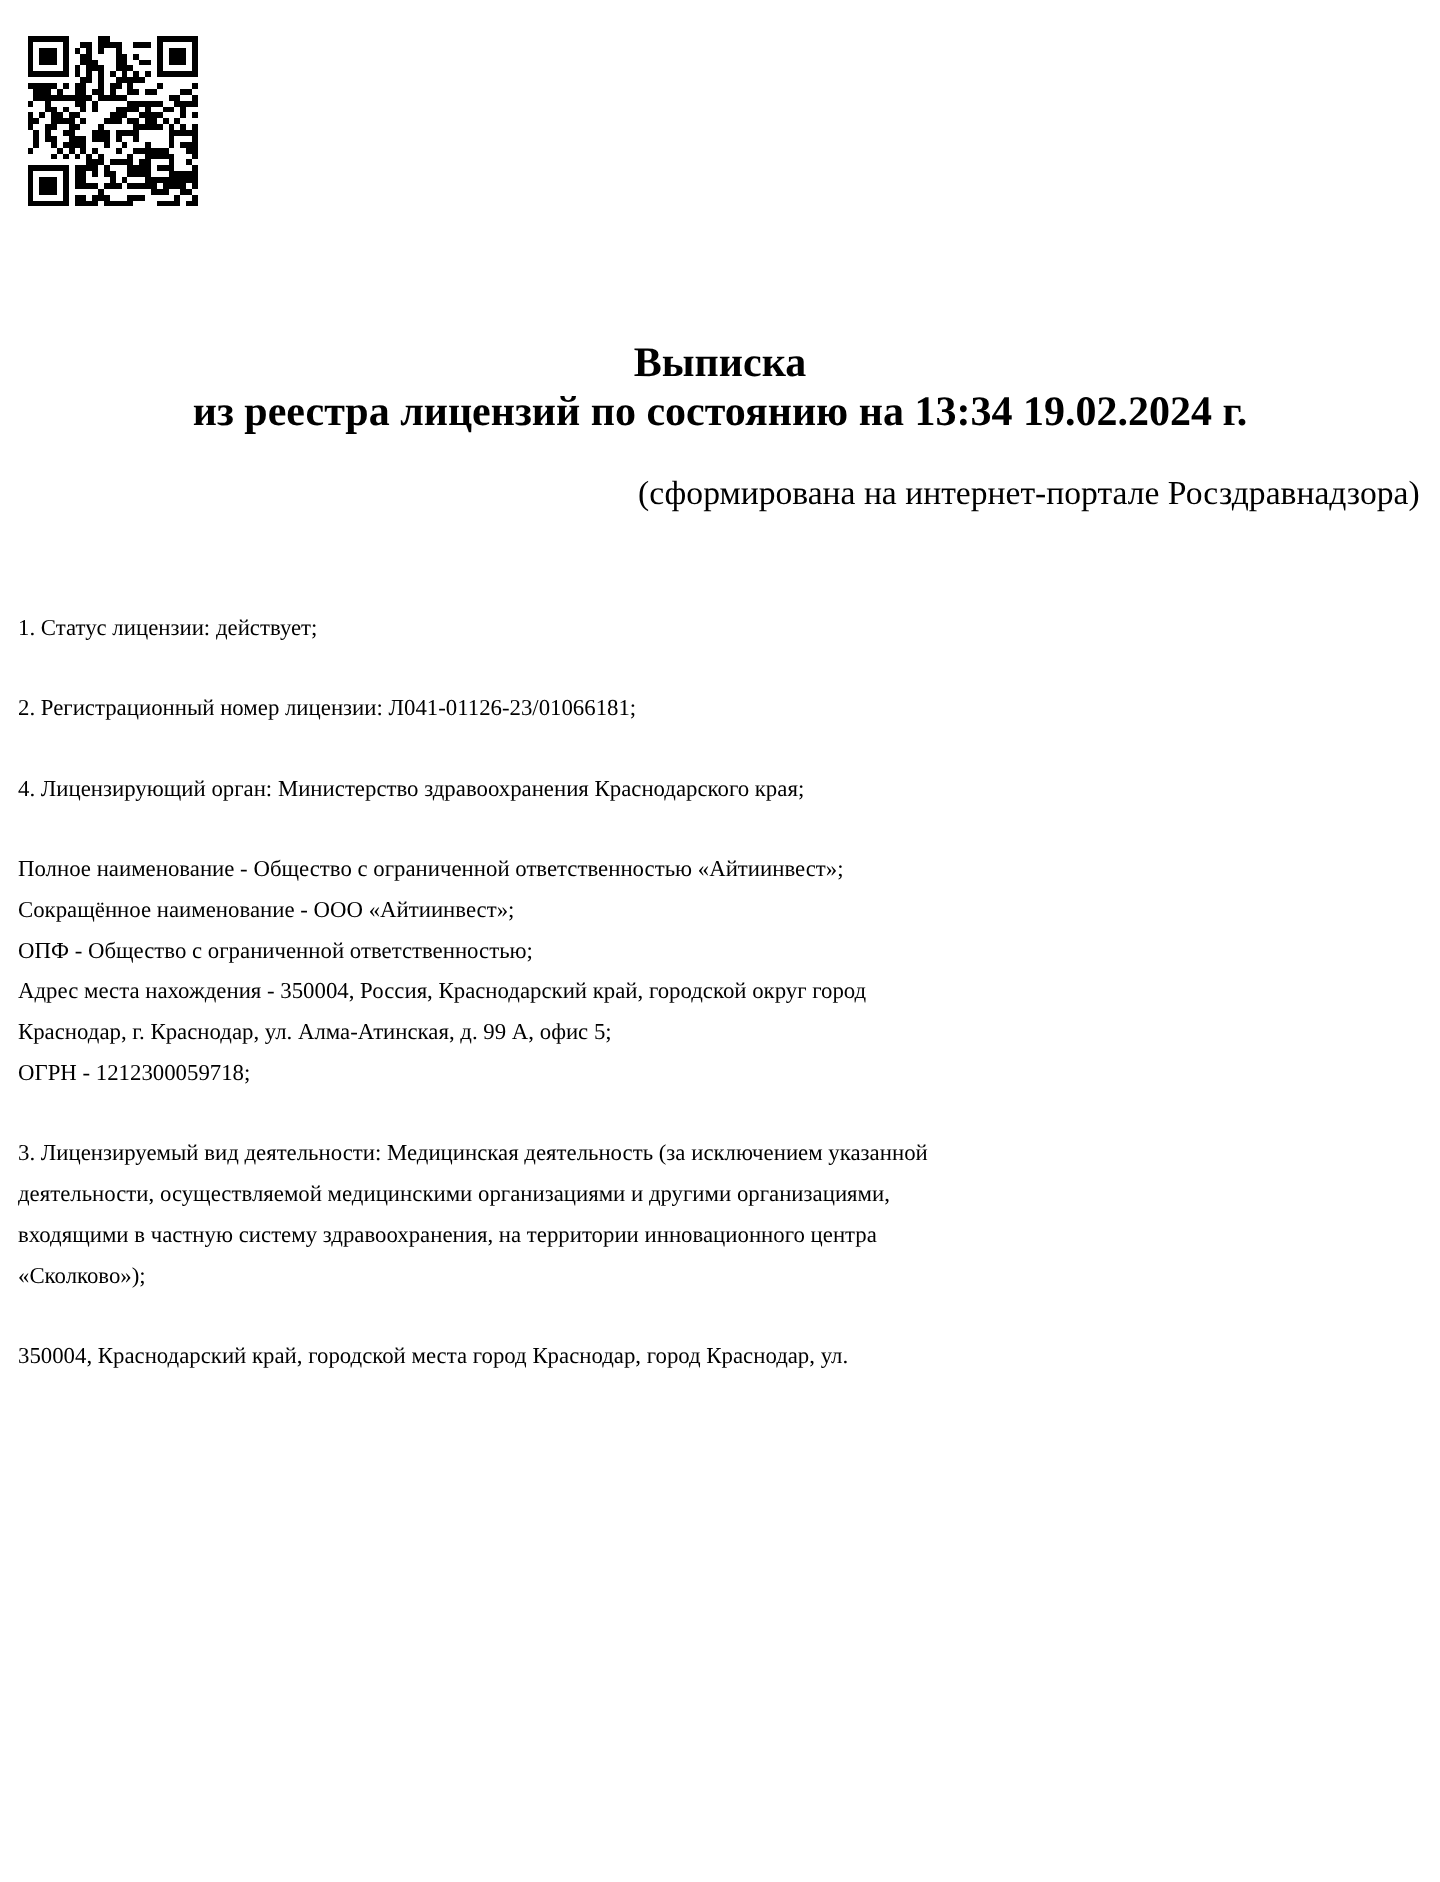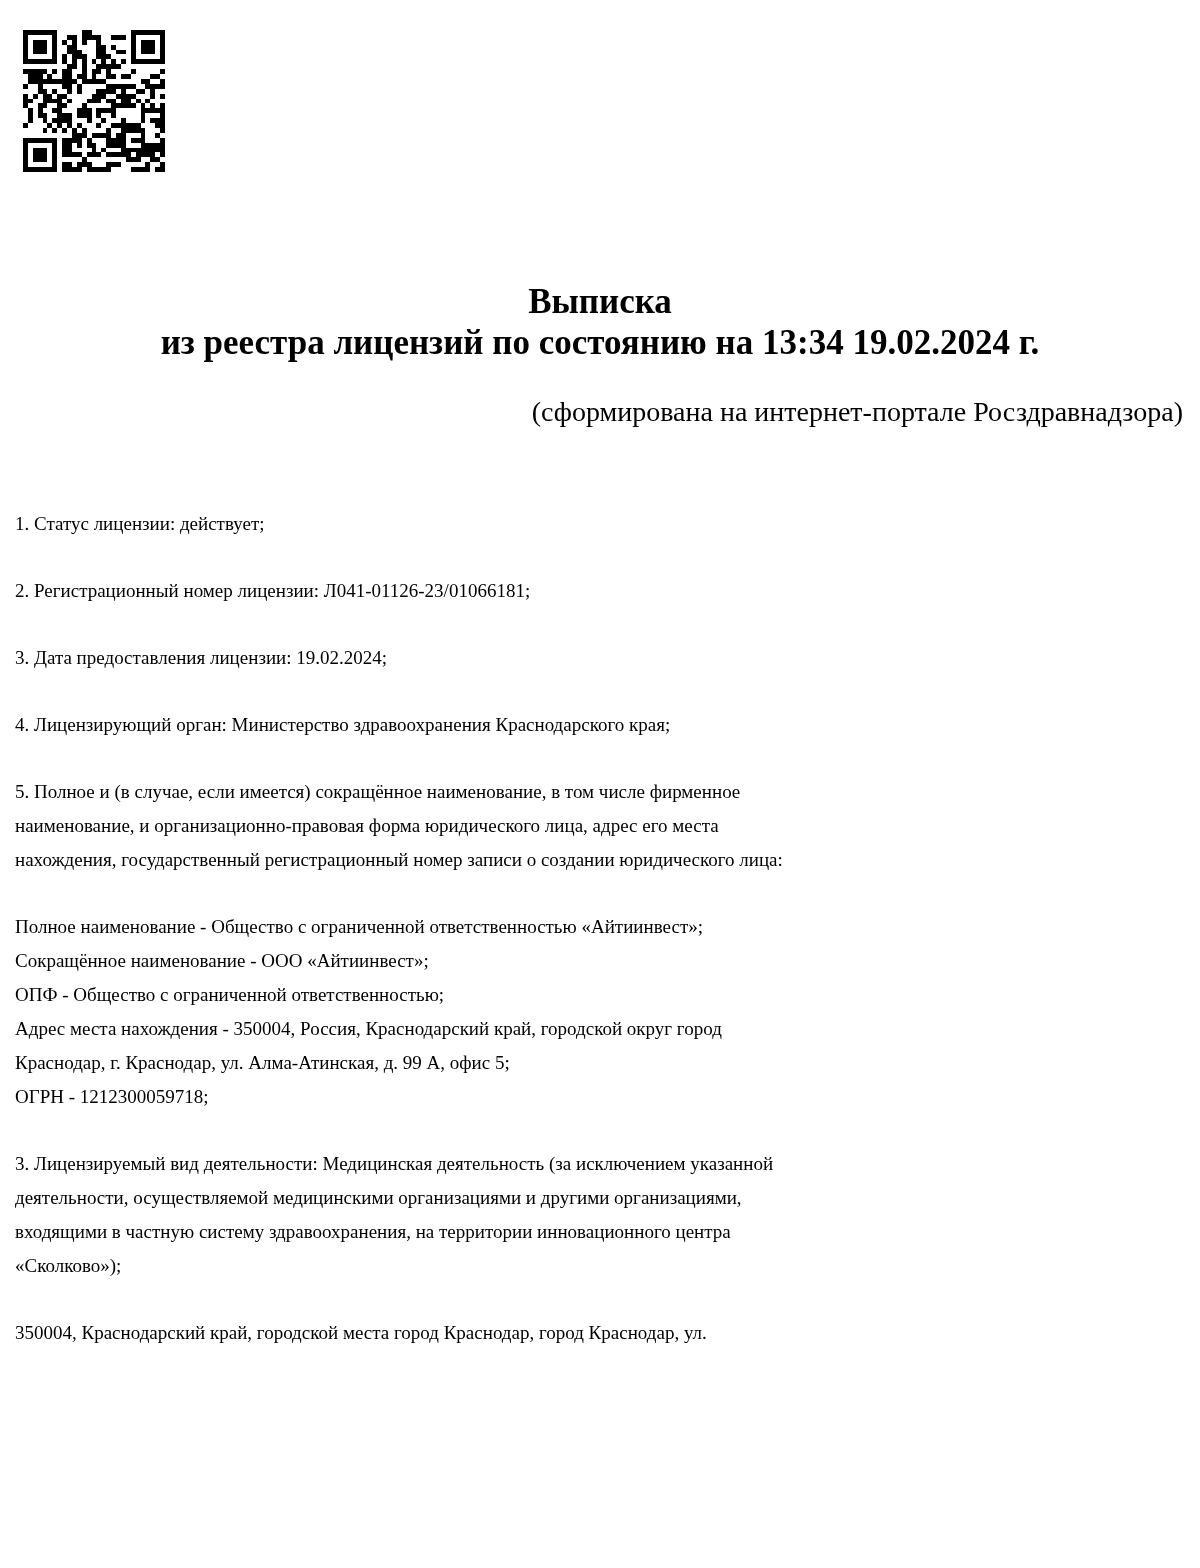--- a/index.html
+++ b/index.html
@@ -513,25 +513,21 @@
   <div class="title">
     <div>Выписка</div>
     <div>из реестра лицензий по состоянию на 13:34 19.02.2024 г.</div>
   </div>
 
   <div class="subtitle">(сформирована на интернет-портале Росздравнадзора)</div>
 
   <div class="body">
     <p>1. Статус лицензии: действует;</p>
     <p>2. Регистрационный номер лицензии: Л041-01126-23/01066181;</p>
-    <p>3. Дата предоставления лицензии: 19.02.2024;</p>
     <p>4. Лицензирующий орган: Министерство здравоохранения Краснодарского края;</p>
-    <p>5. Полное и (в случае, если имеется) сокращённое наименование, в том числе фирменное
-наименование, и организационно-правовая форма юридического лица, адрес его места
-нахождения, государственный регистрационный номер записи о создании юридического лица:</p>
     <p>Полное наименование - Общество с ограниченной ответственностью «Айтиинвест»;
 Сокращённое наименование - ООО «Айтиинвест»;
 ОПФ - Общество с ограниченной ответственностью;
 Адрес места нахождения - 350004, Россия, Краснодарский край, городской округ город
 Краснодар, г. Краснодар, ул. Алма-Атинская, д. 99 А, офис 5;
 ОГРН - 1212300059718;</p>
     <p>3. Лицензируемый вид деятельности: Медицинская деятельность (за исключением указанной
 деятельности, осуществляемой медицинскими организациями и другими организациями,
 входящими в частную систему здравоохранения, на территории инновационного центра
 «Сколково»);</p>

